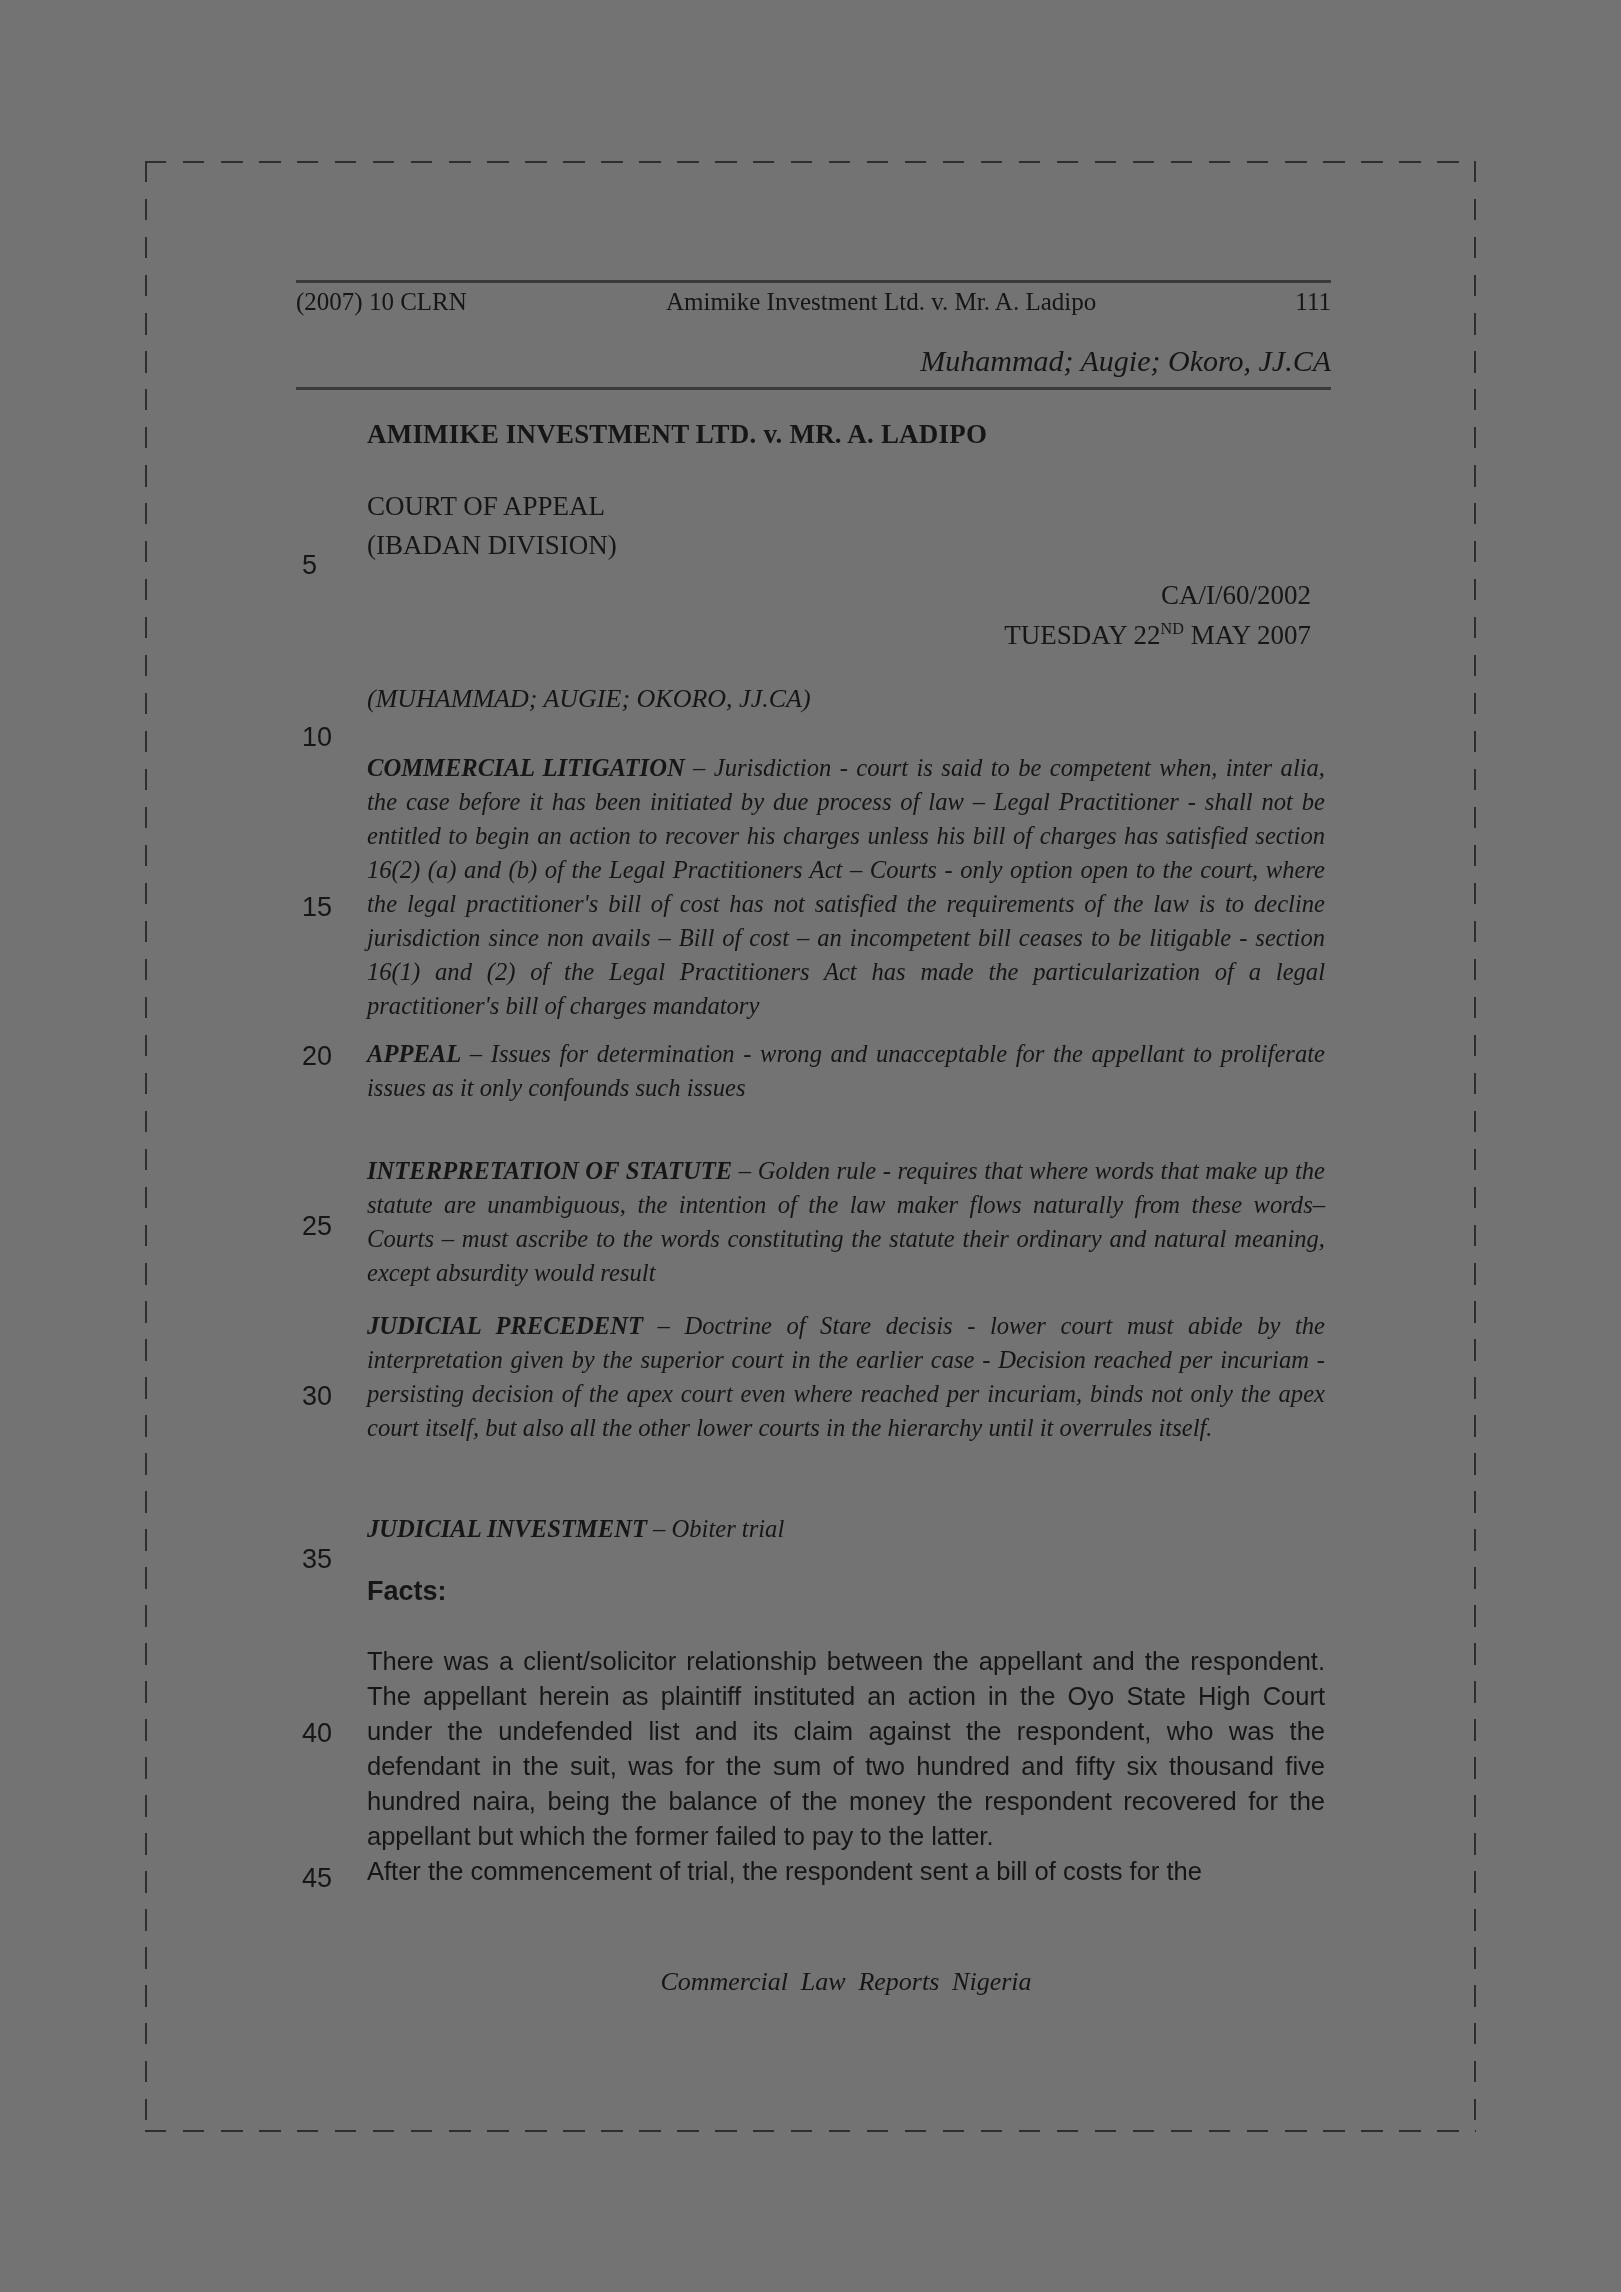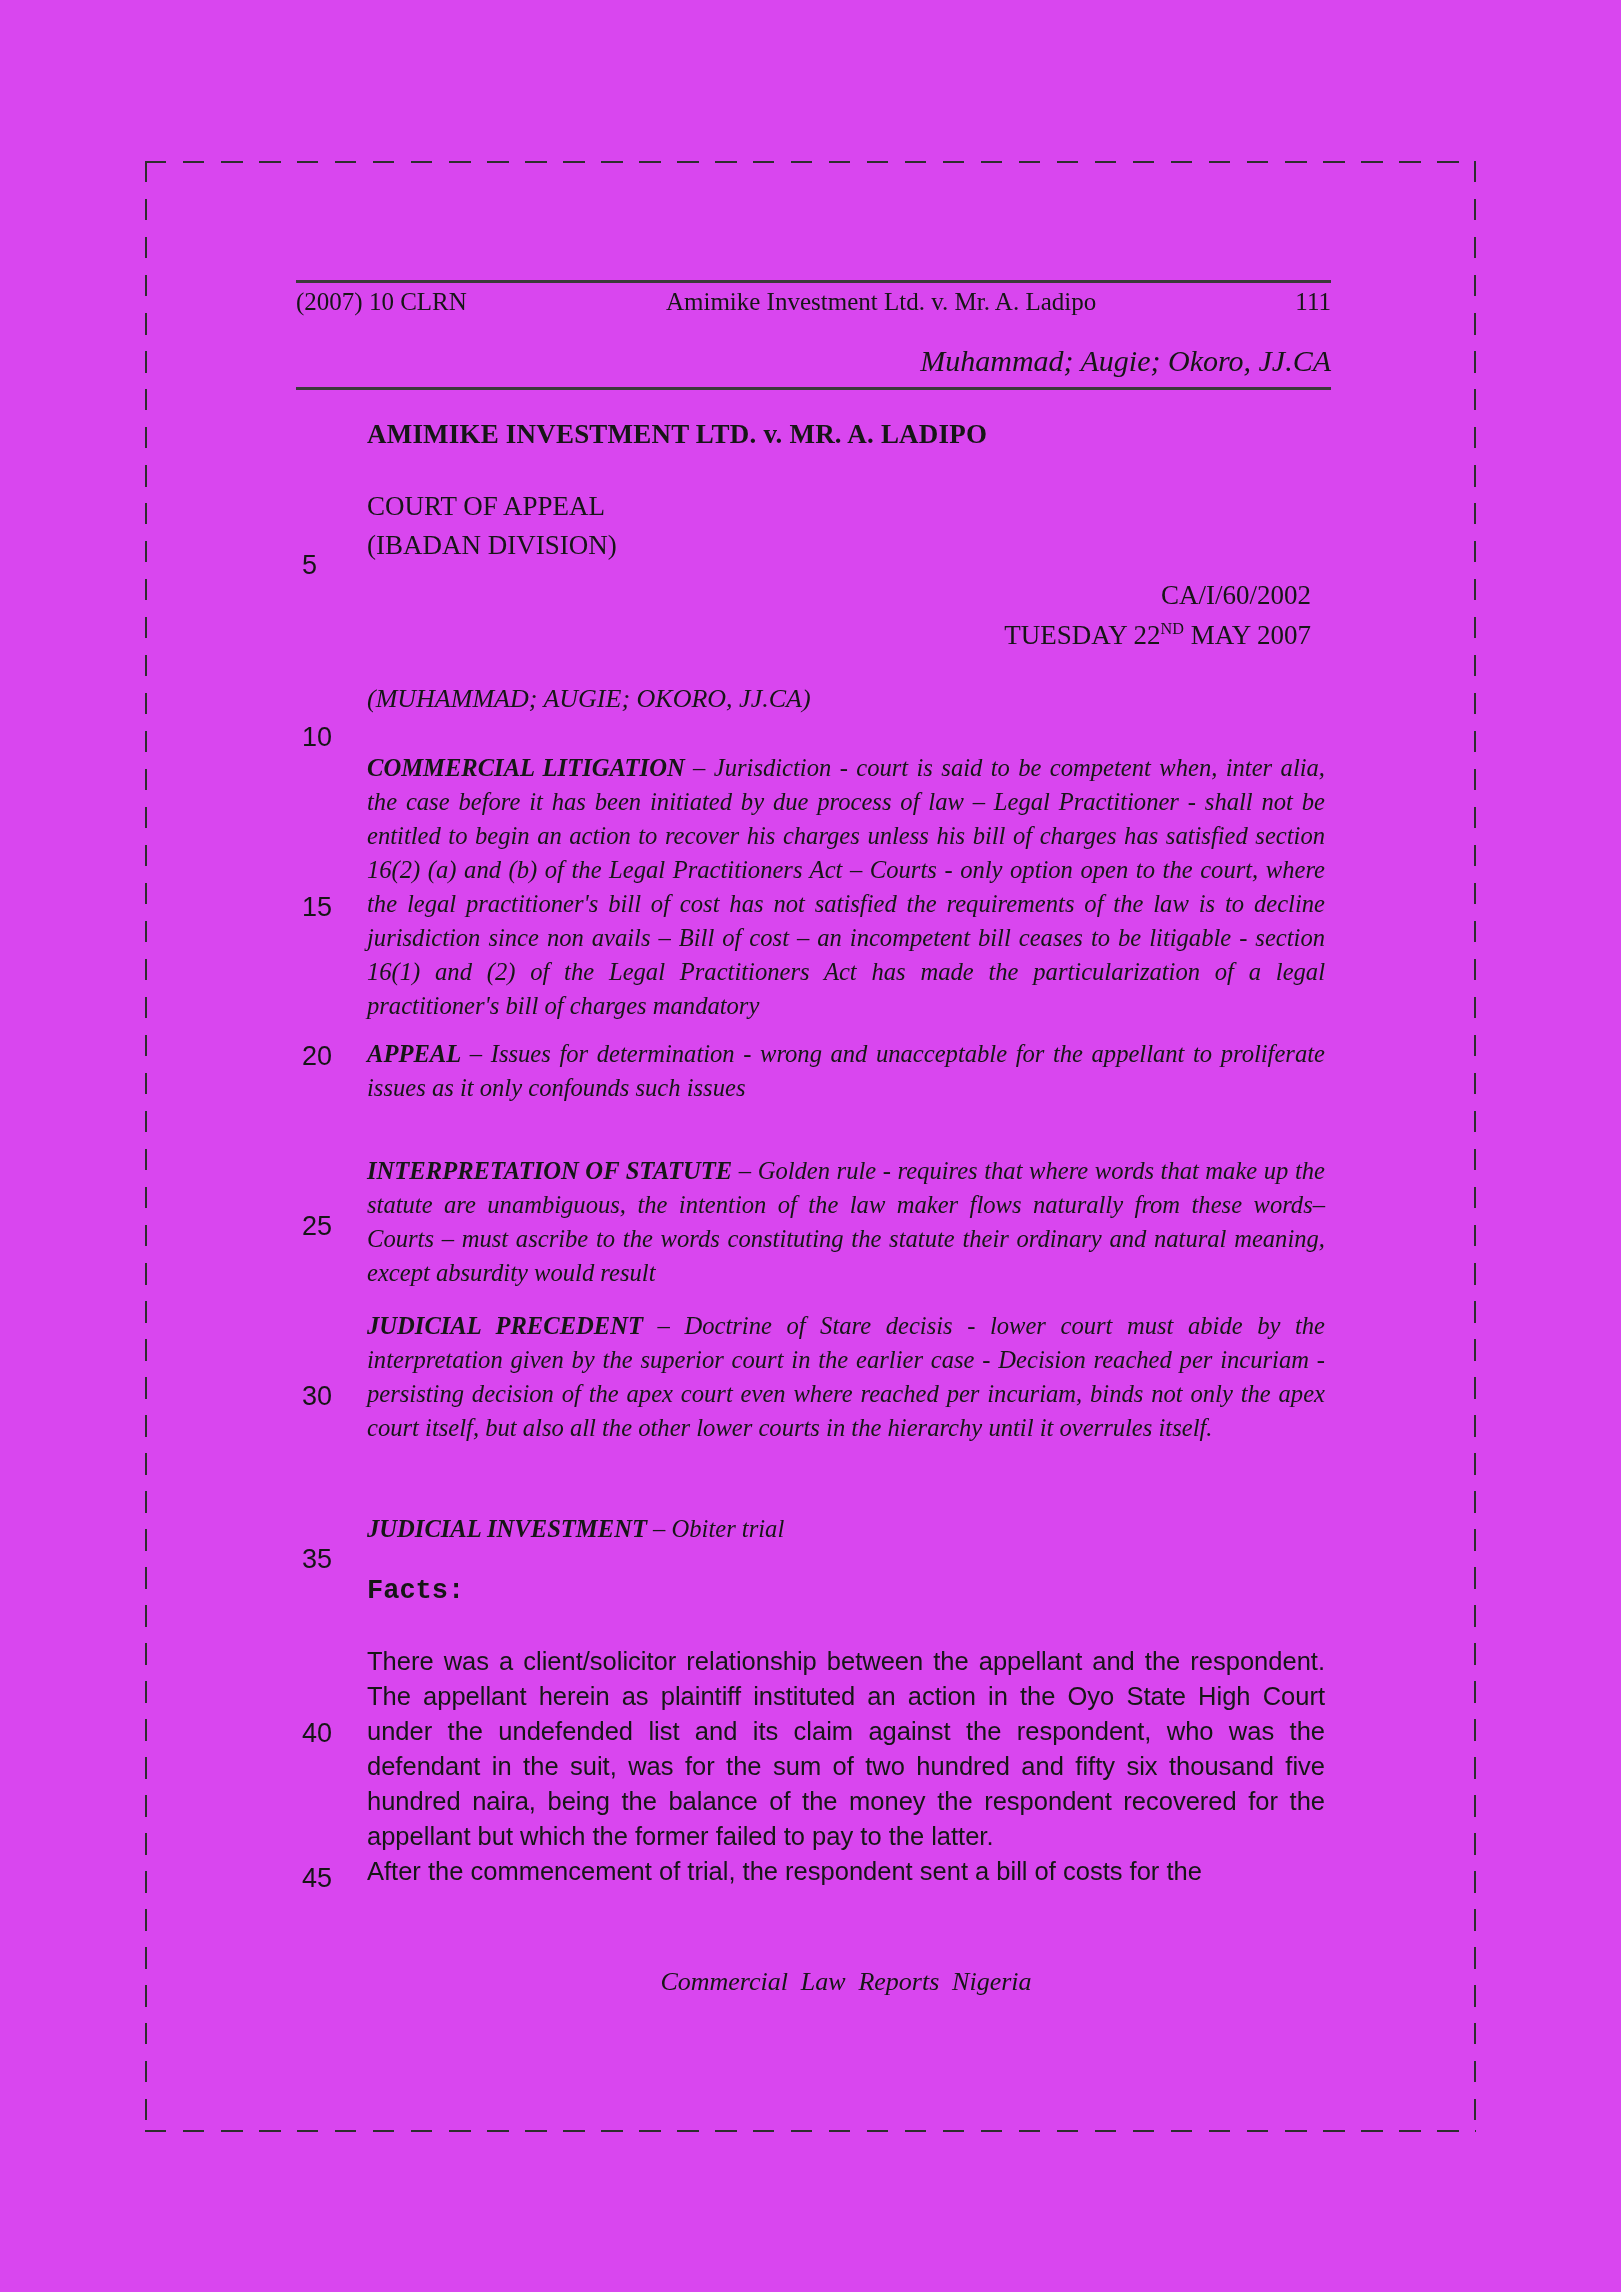--- a/index.html
+++ b/index.html
@@ -1,20 +1,20 @@
 <!DOCTYPE html>
 <html style="font-size:14.3px"><head>
 <meta charset="utf-8">
 <style>
   html, body { margin: 0; padding: 0; background: #ffffff; }
   .page {
     position: relative;
     width: 1621px;
     height: 2293px;
-    background: #d946ef;
+    background: #737373;
     color: #161616;
     font-family: "Liberation Serif", serif;
     overflow: hidden;
   }
   
   .bh {
     position: absolute; height: 1.8px;
     background: repeating-linear-gradient(to right, #2e2e2e 0 21.5px, transparent 21.5px 38px);
   }
   .bv {
@@ -47,21 +47,21 @@
   .hearing-date sup { font-size: 0.6em; vertical-align: super; }
   .coram { left: 367px; top: 684px; font-style: italic; font-size: 26px; }
   .cw {
     left: 367px; width: 958px;
     font-style: italic; font-size: 24.6px; line-height: 34px;
     text-align: justify;
   }
   .cw .cw-h { font-weight: bold; }
   .facts-heading {
     left: 367px; top: 1576px;
-    font-family: Liberation Mono, monospace;
+    font-family: Liberation Sans, sans-serif;
     font-weight: bold; font-size: 27px; text-align: center;
   }
   .facts {
     left: 367px; width: 958px;
     font-family: "Liberation Sans", sans-serif;
     font-size: 25.5px; line-height: 35px;
     text-align: justify;
   }
   .lineno {
     position: absolute; left: 302px;

